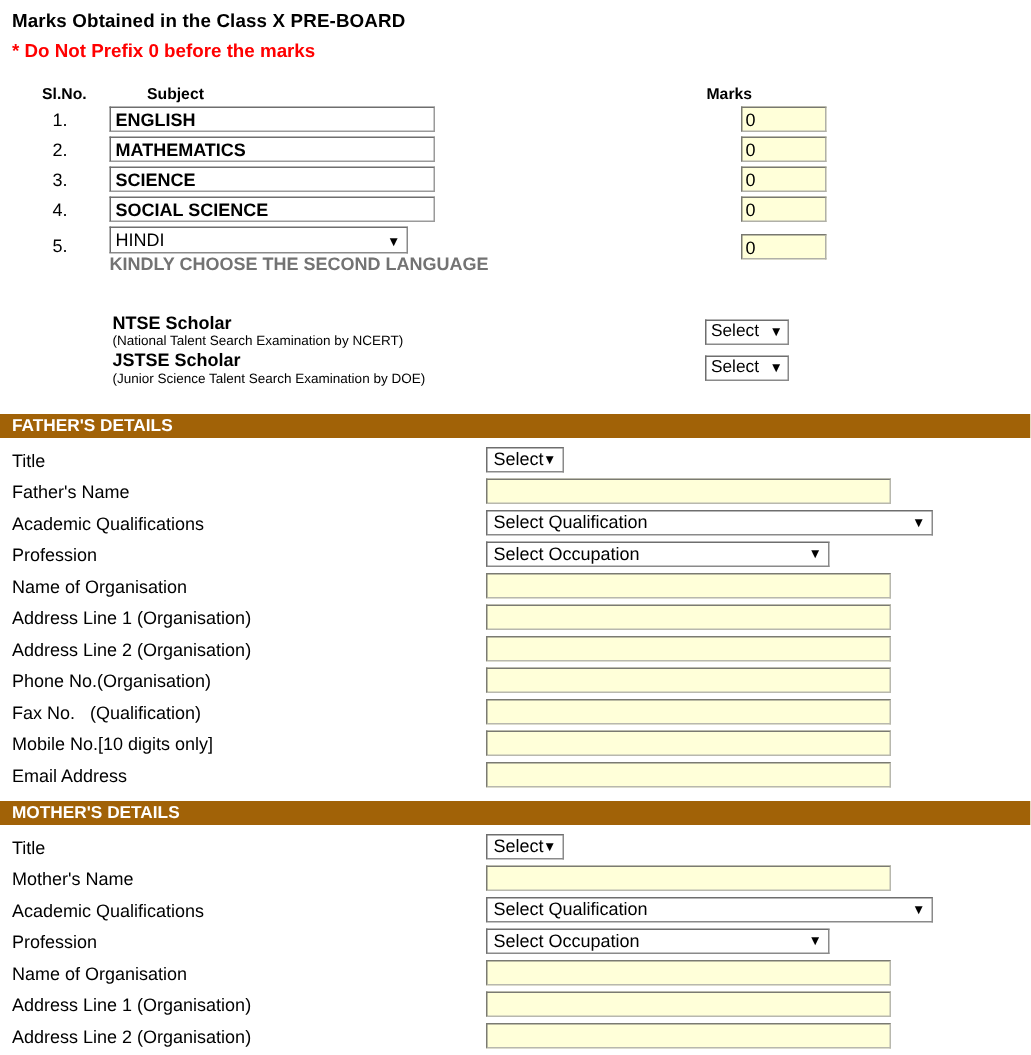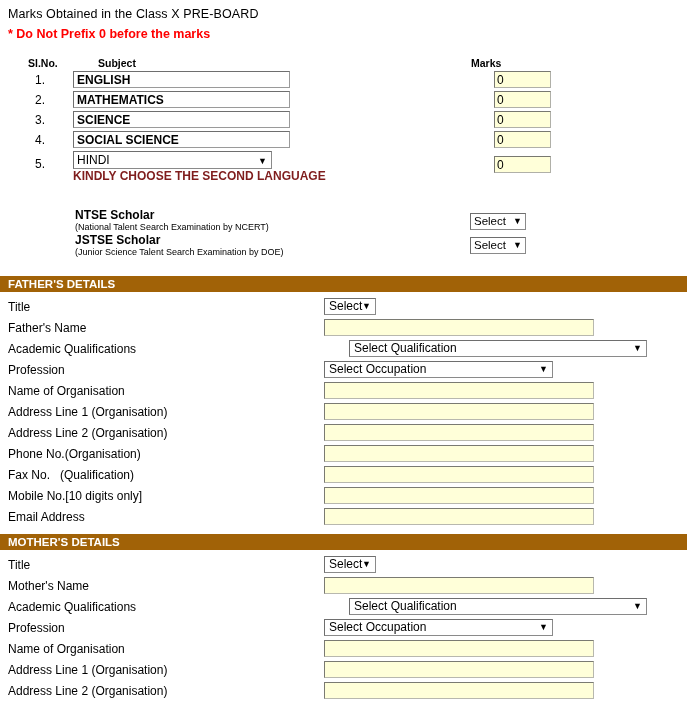--- a/index.html
+++ b/index.html
@@ -12,21 +12,21 @@
     width: 687px;
     height: 703px;
     overflow: hidden;
     position: relative;
     font-size: 12px;
     color: #000000;
   }
 
   
   .page-title {
-    font-weight: normal;
+    font-weight: bold;
     font-size: 12.5px;
     margin: 7px 0 0 8px;
     letter-spacing: 0.1px;
   }
   .warn-note {
     font-weight: bold;
     font-size: 12.5px;
     color: #ff0000;
     margin: 6px 0 0 8px;
   }
@@ -111,21 +111,21 @@
     font-size: 12px;
     color: #000;
     padding: 0 0 0 2px;
     box-sizing: border-box;
     line-height: 15px;
   }
   .lang-note {
     position: absolute;
     left: 73px;
     top: 18px;
-    color: #7f1d1d;
+    color: #737373;
     font-weight: bold;
     font-size: 12px;
   }
 
   
   .scholar-block { position: absolute; left: 0; top: 208px; width: 687px; }
   .scholar-title {
     position: absolute;
     font-weight: bold;
     font-size: 12px;
@@ -203,21 +203,21 @@
     box-sizing: border-box;
     line-height: 15px;
   }
   .fselect .sel-arrow {
     position: absolute;
     right: 4px;
     top: 0px;
     font-size: 9px;
   }
   .w-title { width: 52px; }
-  .w-qual { width: 298px; margin-left: 25px; }
+  .w-qual { width: 298px; }
   .w-occ { width: 229px; }
 </style>
 </head>
 <body>
 
 <div class="page-title">Marks Obtained in the Class X PRE-BOARD</div>
 <div class="warn-note">* Do Not Prefix 0 before the marks</div>
 
 <div class="marks-table">
   <div class="col-head slno">Sl.No.</div>

